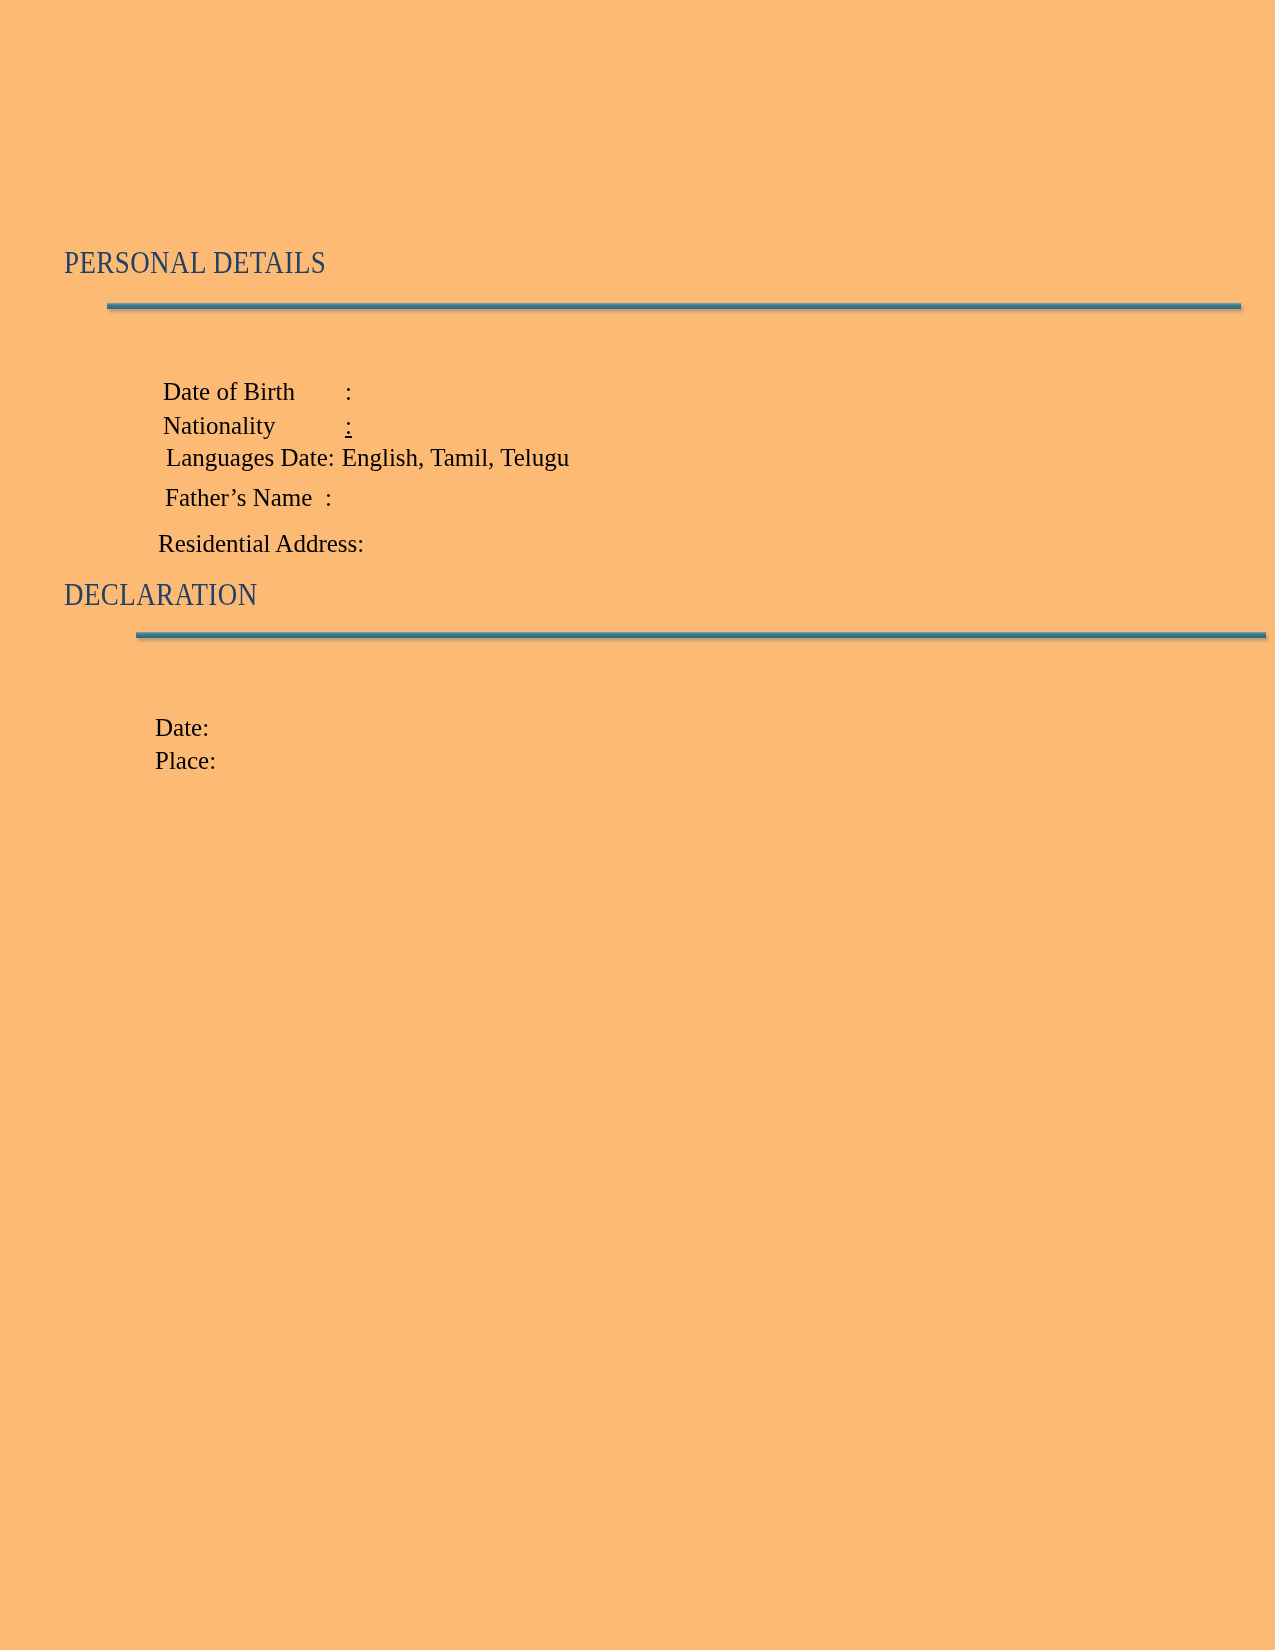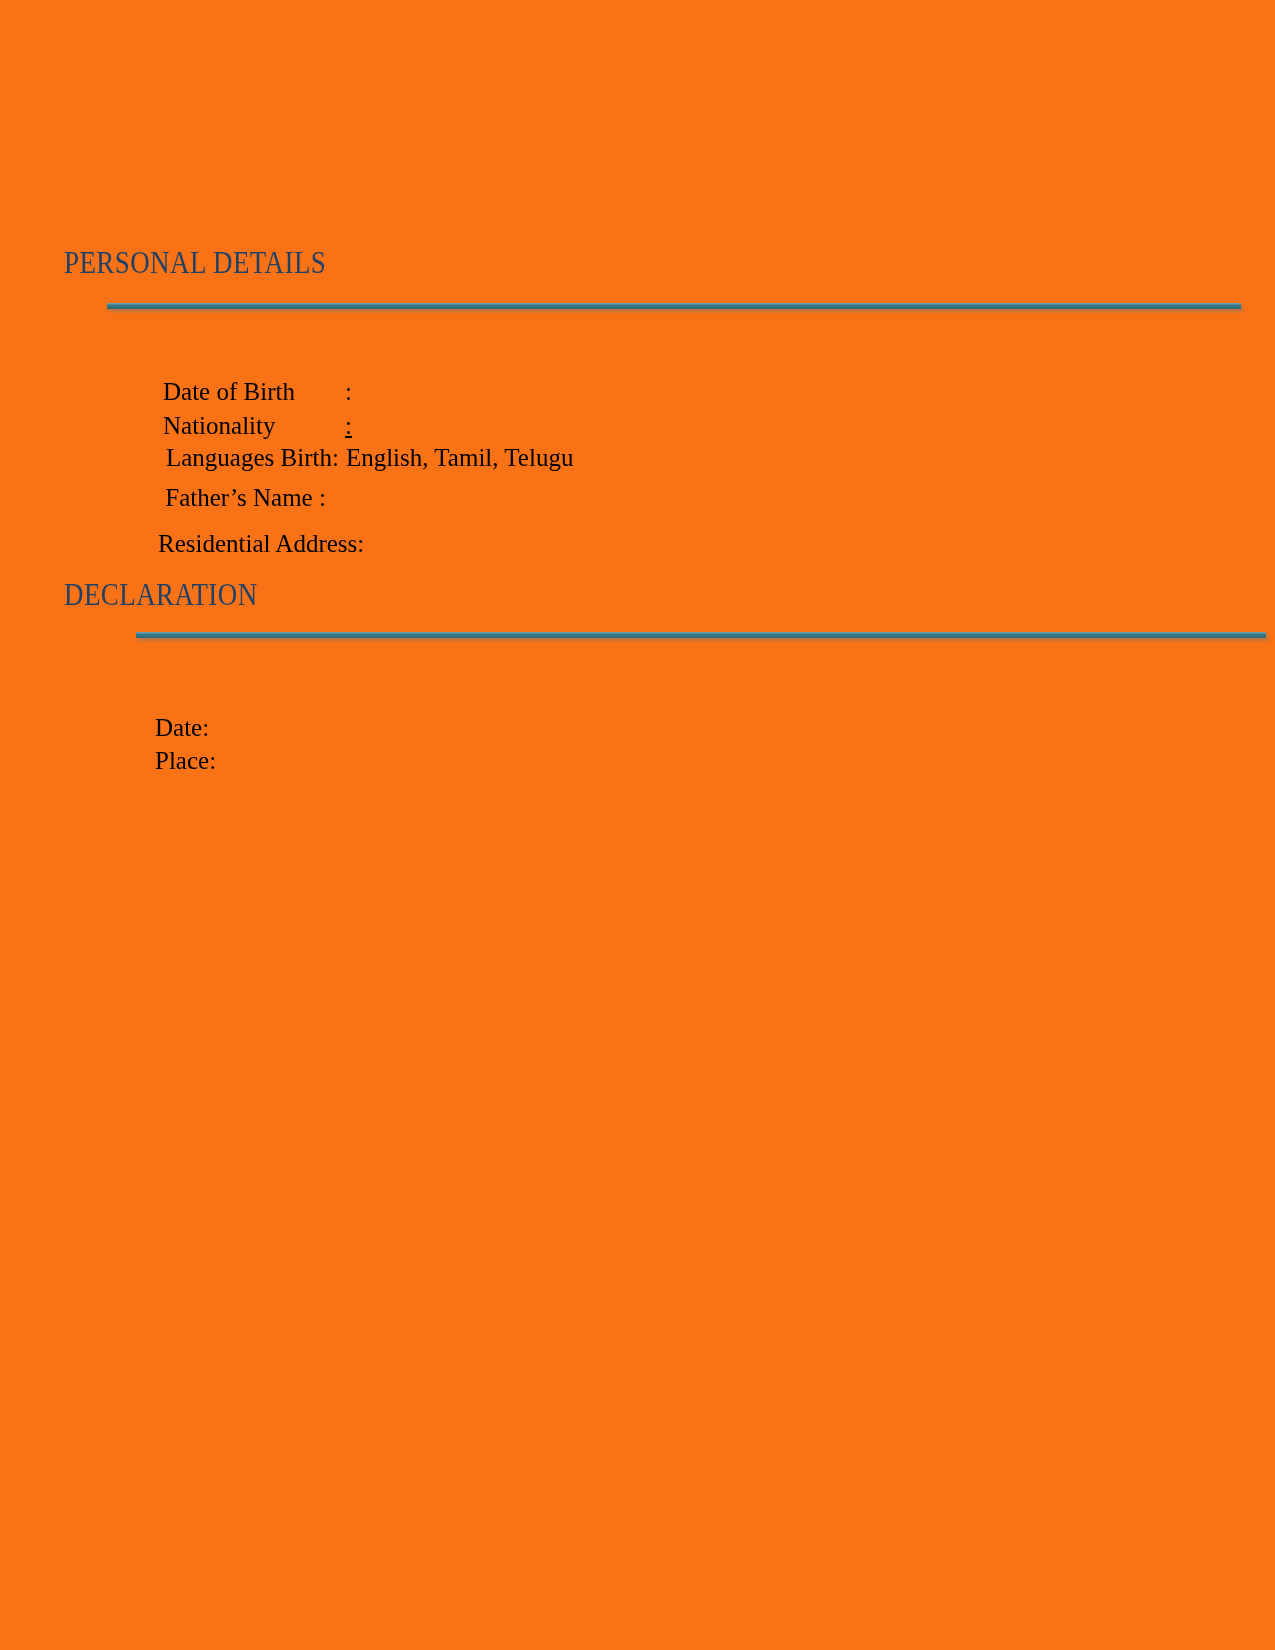--- a/index.html
+++ b/index.html
@@ -1,21 +1,21 @@
 <!DOCTYPE html>
 <html><head>
 <meta charset="utf-8">
 <style>
   * { margin: 0; padding: 0; box-sizing: border-box; }
   html, body { background: #ffffff; }
   .page {
     position: relative;
     width: 1275px;
     height: 1650px;
-    background: #f97316;
+    background: #fdba74;
     font-family: "Liberation Serif", "DejaVu Serif", serif;
     color: #000000;
     overflow: hidden;
   }
   .section-heading {
     position: absolute;
     font-size: 31px;
     line-height: 1;
     font-weight: 400;
     color: #1F4168;
@@ -40,21 +40,21 @@
     line-height: 1;
     white-space: nowrap;
   }
   .lbl { display: inline-block; margin-top: 42px; }
   .lbl-w182 { width: 182px; }
   .lbl-w160 { width: 160px; }
   .val { margin-left: 7px; margin-top: 19px; }
   .row-dob   { left: 163px; top: 337px; }
   .row-nat   { left: 163px; top: 371px; text-decoration: underline; }
   .row-lang  { left: 166px; top: 403px; }
-  .row-fath  { left: 159px; top: 443px; text-align: center; }
+  .row-fath  { left: 165px; top: 443px; }
   .row-resid { left: 158px; top: 489px; }
   .row-statement { left: 95px;  top: 646px; }
   .row-date  { left: 136px; top: 715px; margin-left: 19px; }
   .row-place { left: 136px; top: 748px; margin-left: 19px; }
 </style>
 </head>
 <body>
 
 <div class="page">
 
@@ -64,21 +64,21 @@
 
   <div class="text-line row-dob">
     <span class="lbl lbl-w182">Date of Birth</span><span>:</span><span class="val"></span>
   </div>
 
   <div class="text-line row-nat">
     <span class="lbl lbl-w182">Nationality</span><span>:</span><span class="val"></span>
   </div>
 
   <div class="text-line row-lang">
-    <span class="lbl">Languages Birth</span><span>:</span><span class="val">English, Tamil, Telugu</span>
+    <span class="lbl">Languages Date</span><span>:</span><span class="val">English, Tamil, Telugu</span>
   </div>
 
   <div class="text-line row-fath">
     <span class="lbl lbl-w160">Father’s Name</span><span>:</span><span class="val"></span>
   </div>
 
   <div class="text-line row-resid">
     <span class="lbl">Residential Address</span><span>:</span><span class="val"></span>
   </div>
 

